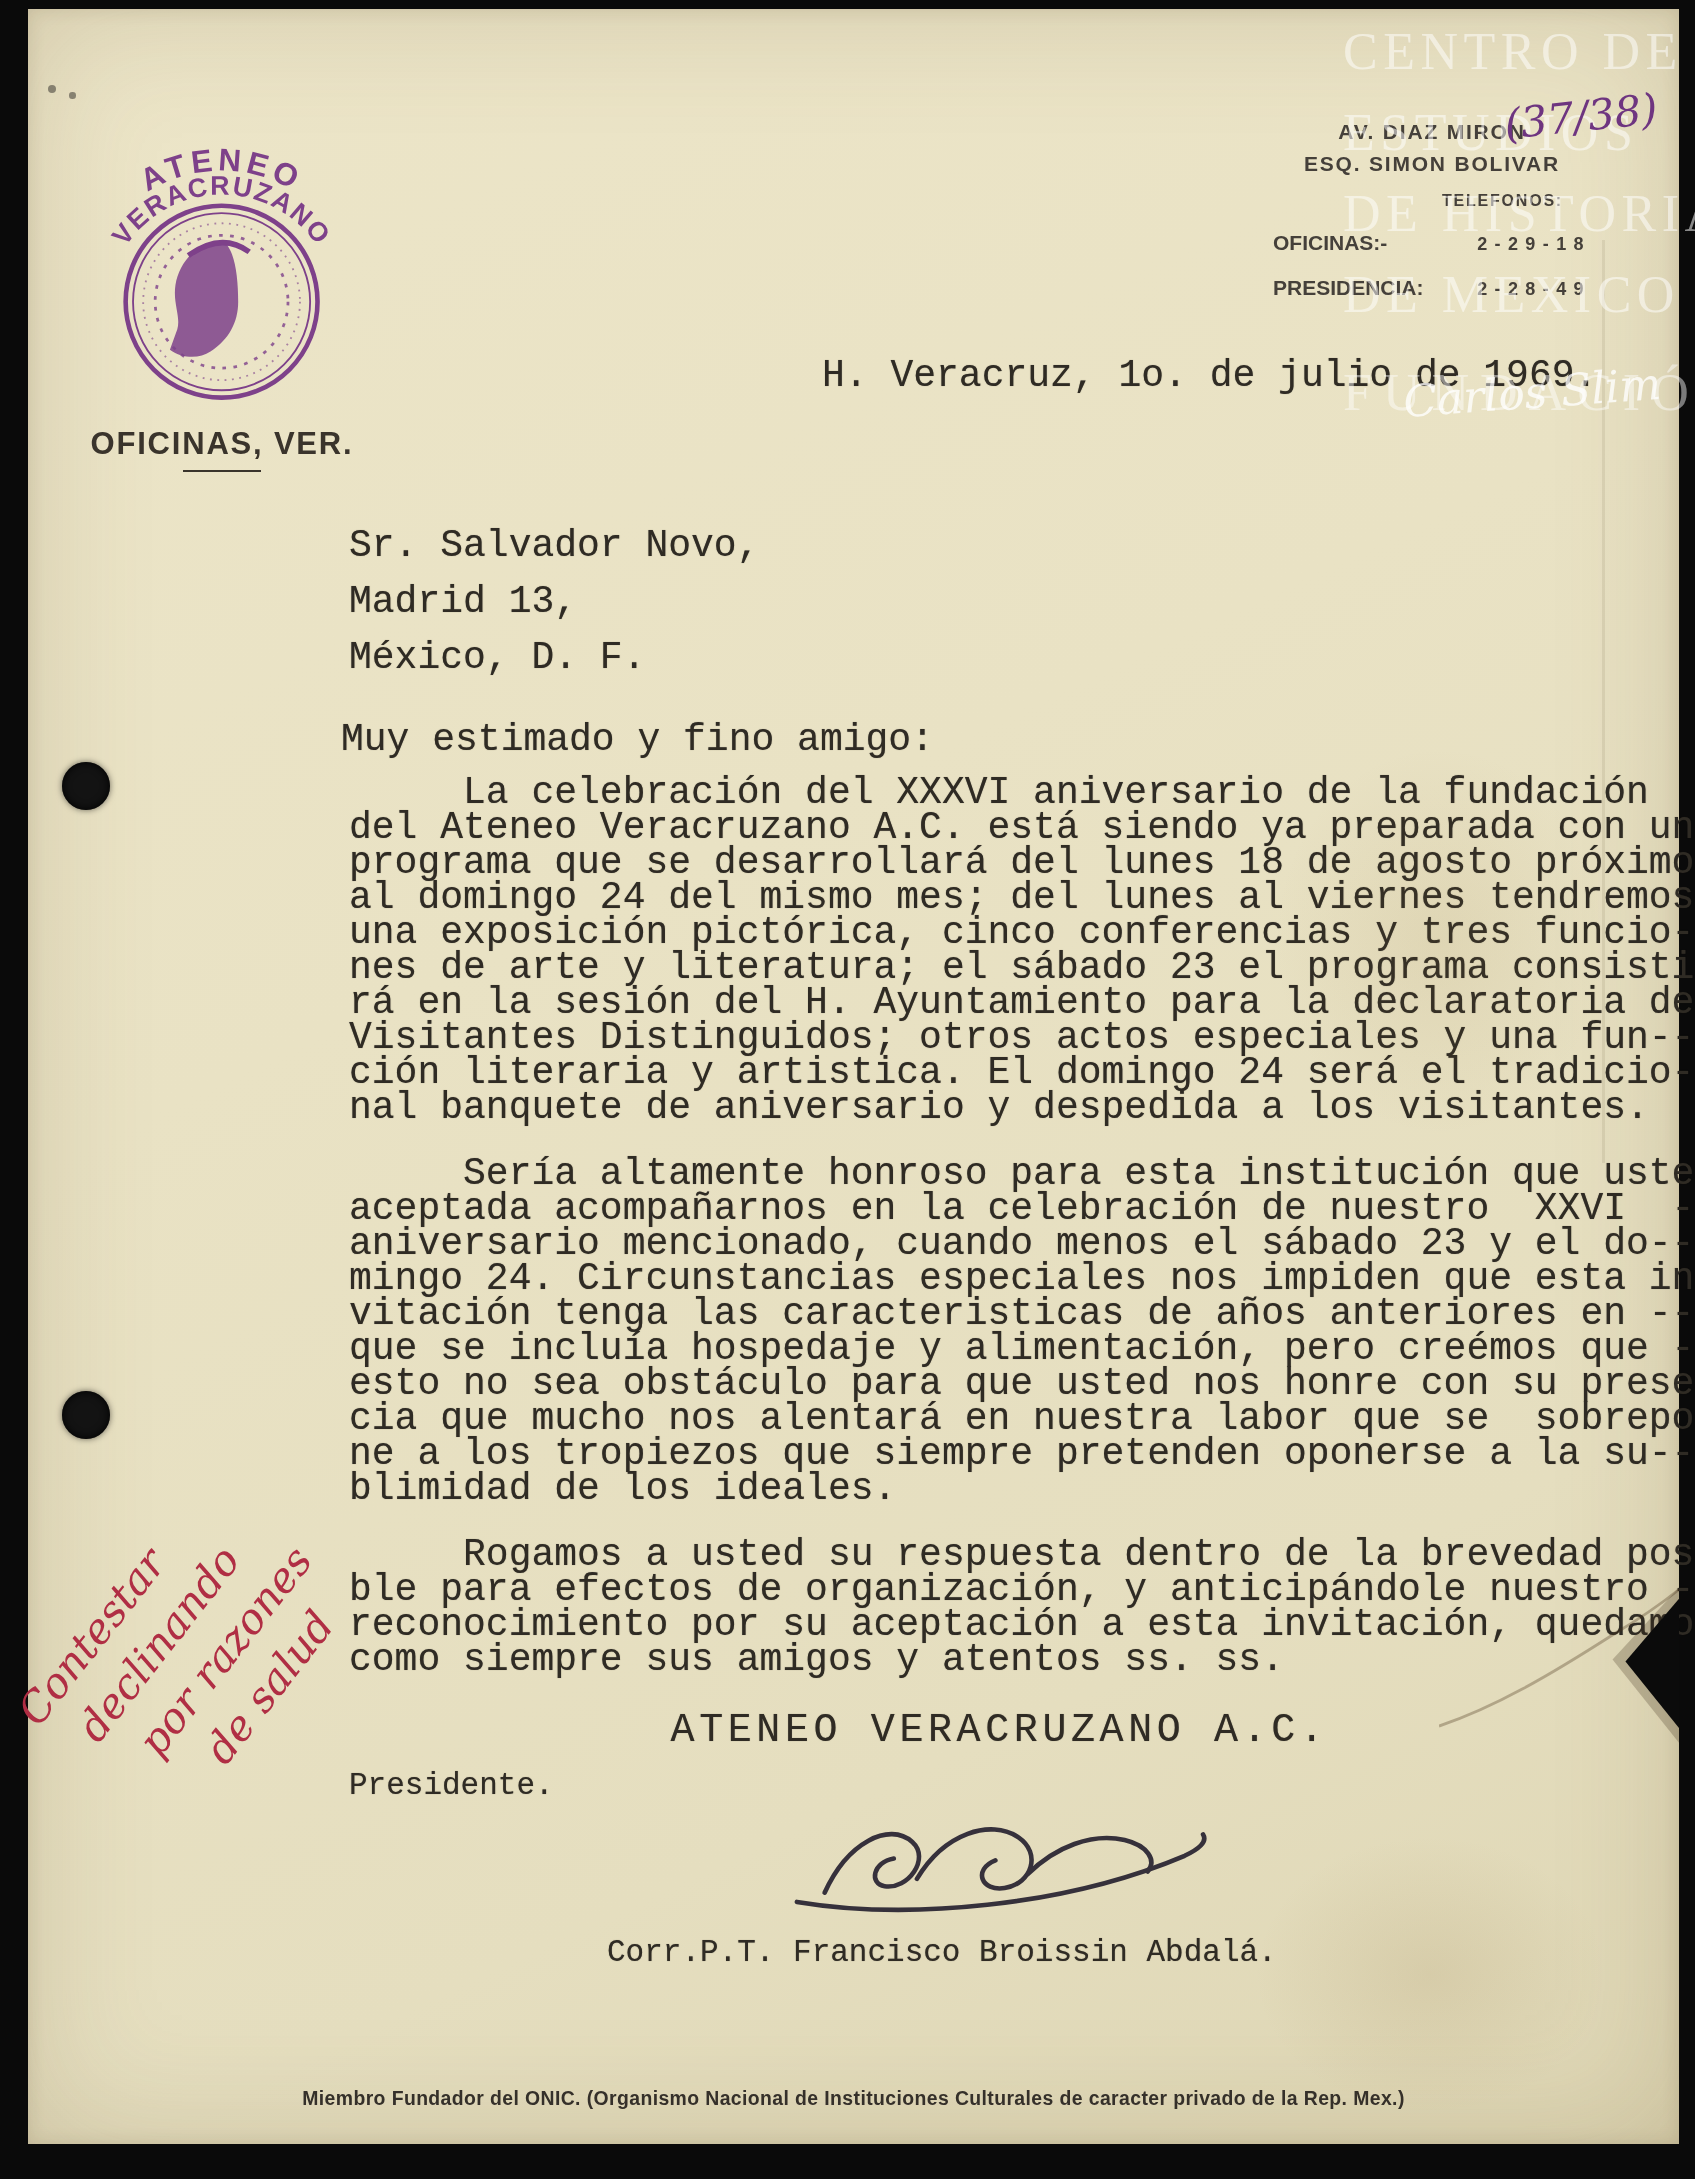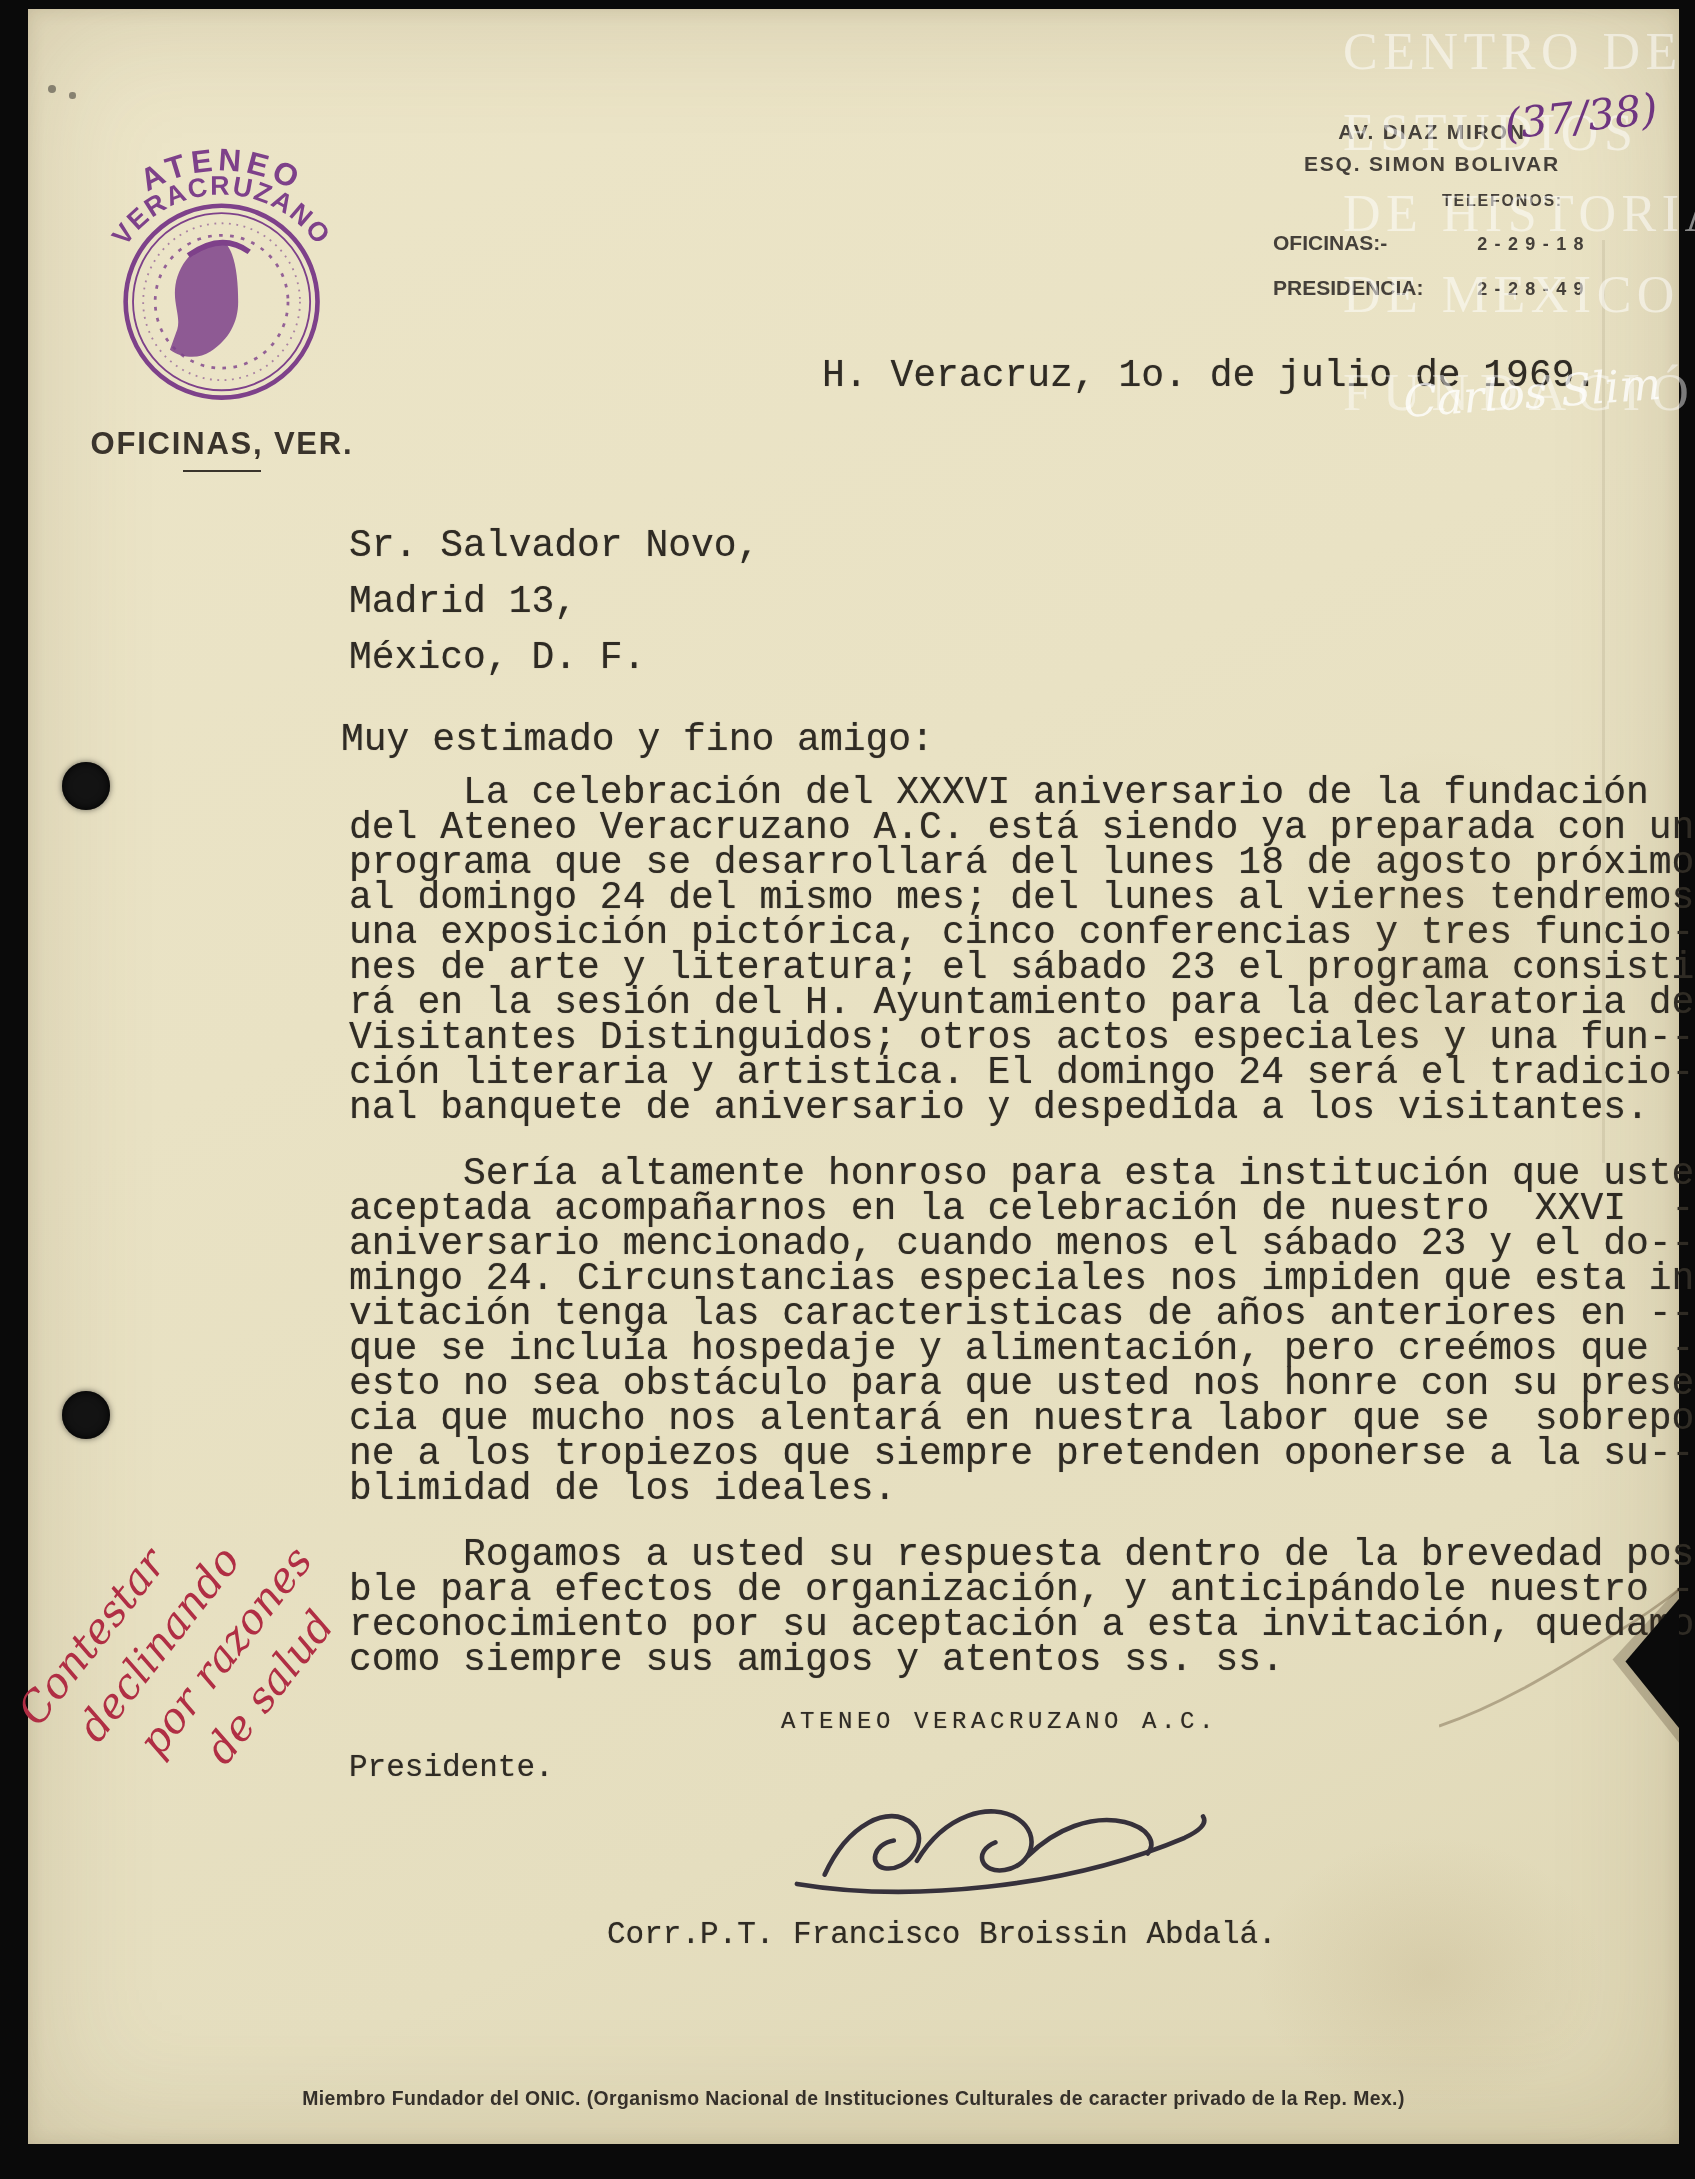--- a/index.html
+++ b/index.html
@@ -20,21 +20,21 @@
   .wm-fund{letter-spacing:11px;margin-top:16.6px;color:rgba(255,255,255,.46);}
   .wm-sig{position:absolute;left:1403px;top:367px;color:rgba(255,255,255,.78);
     font-family:"DejaVu Serif",serif;font-style:italic;font-size:44px;transform:rotate(-4deg);white-space:nowrap;}
   .pagenum{position:absolute;left:1504px;top:92px;color:#6e3580;font-family:"DejaVu Serif",serif;
     font-style:italic;font-size:42px;transform:rotate(-6deg);white-space:nowrap;}
   .place{position:absolute;left:37px;top:417px;width:314px;text-align:center;font-weight:bold;
     font-size:31px;letter-spacing:1.8px;color:#3a342c;}
   .place-rule{width:78px;height:2.8px;background:#3a342c;margin:7.4px auto 0;}
   .body-block{position:absolute;left:321px;top:766px;width:1301px;}
   .para{margin:0 0 31px 0;}
-  .org-line{font-family:"Liberation Mono","DejaVu Sans Mono",monospace;font-size:24px;color:#2f2b24;
+  .org-line{font-family:"Liberation Mono","DejaVu Sans Mono",monospace;font-size:40px;color:#2f2b24;
     text-align:center;letter-spacing:4.6px;margin-top:28px;text-shadow:0 0 0.9px rgba(47,43,36,.55);}
   .pres-line{font-family:"Liberation Mono","DejaVu Sans Mono",monospace;font-size:31px;color:#2f2b24;
     text-align:left;margin-top:14.8px;text-shadow:0 0 0.9px rgba(47,43,36,.55);}
   .sig-wrap{text-align:center;margin-top:1.8px;height:125px;}
   .corr-line{font-family:"Liberation Mono","DejaVu Sans Mono",monospace;font-size:31px;color:#2f2b24;
     padding-left:258px;margin-top:5.5px;text-shadow:0 0 0.9px rgba(47,43,36,.55);white-space:pre;}
   .footer{position:absolute;left:0;right:0;top:2078px;text-align:center;font-weight:bold;
     font-size:19.4px;color:#35302a;letter-spacing:0.4px;}
   .hole{position:absolute;width:48px;height:48px;border-radius:50%;background:#131313;
     box-shadow:0 0 6.5px rgba(0,0,0,.55), inset 0 0 8.3px #000;}

